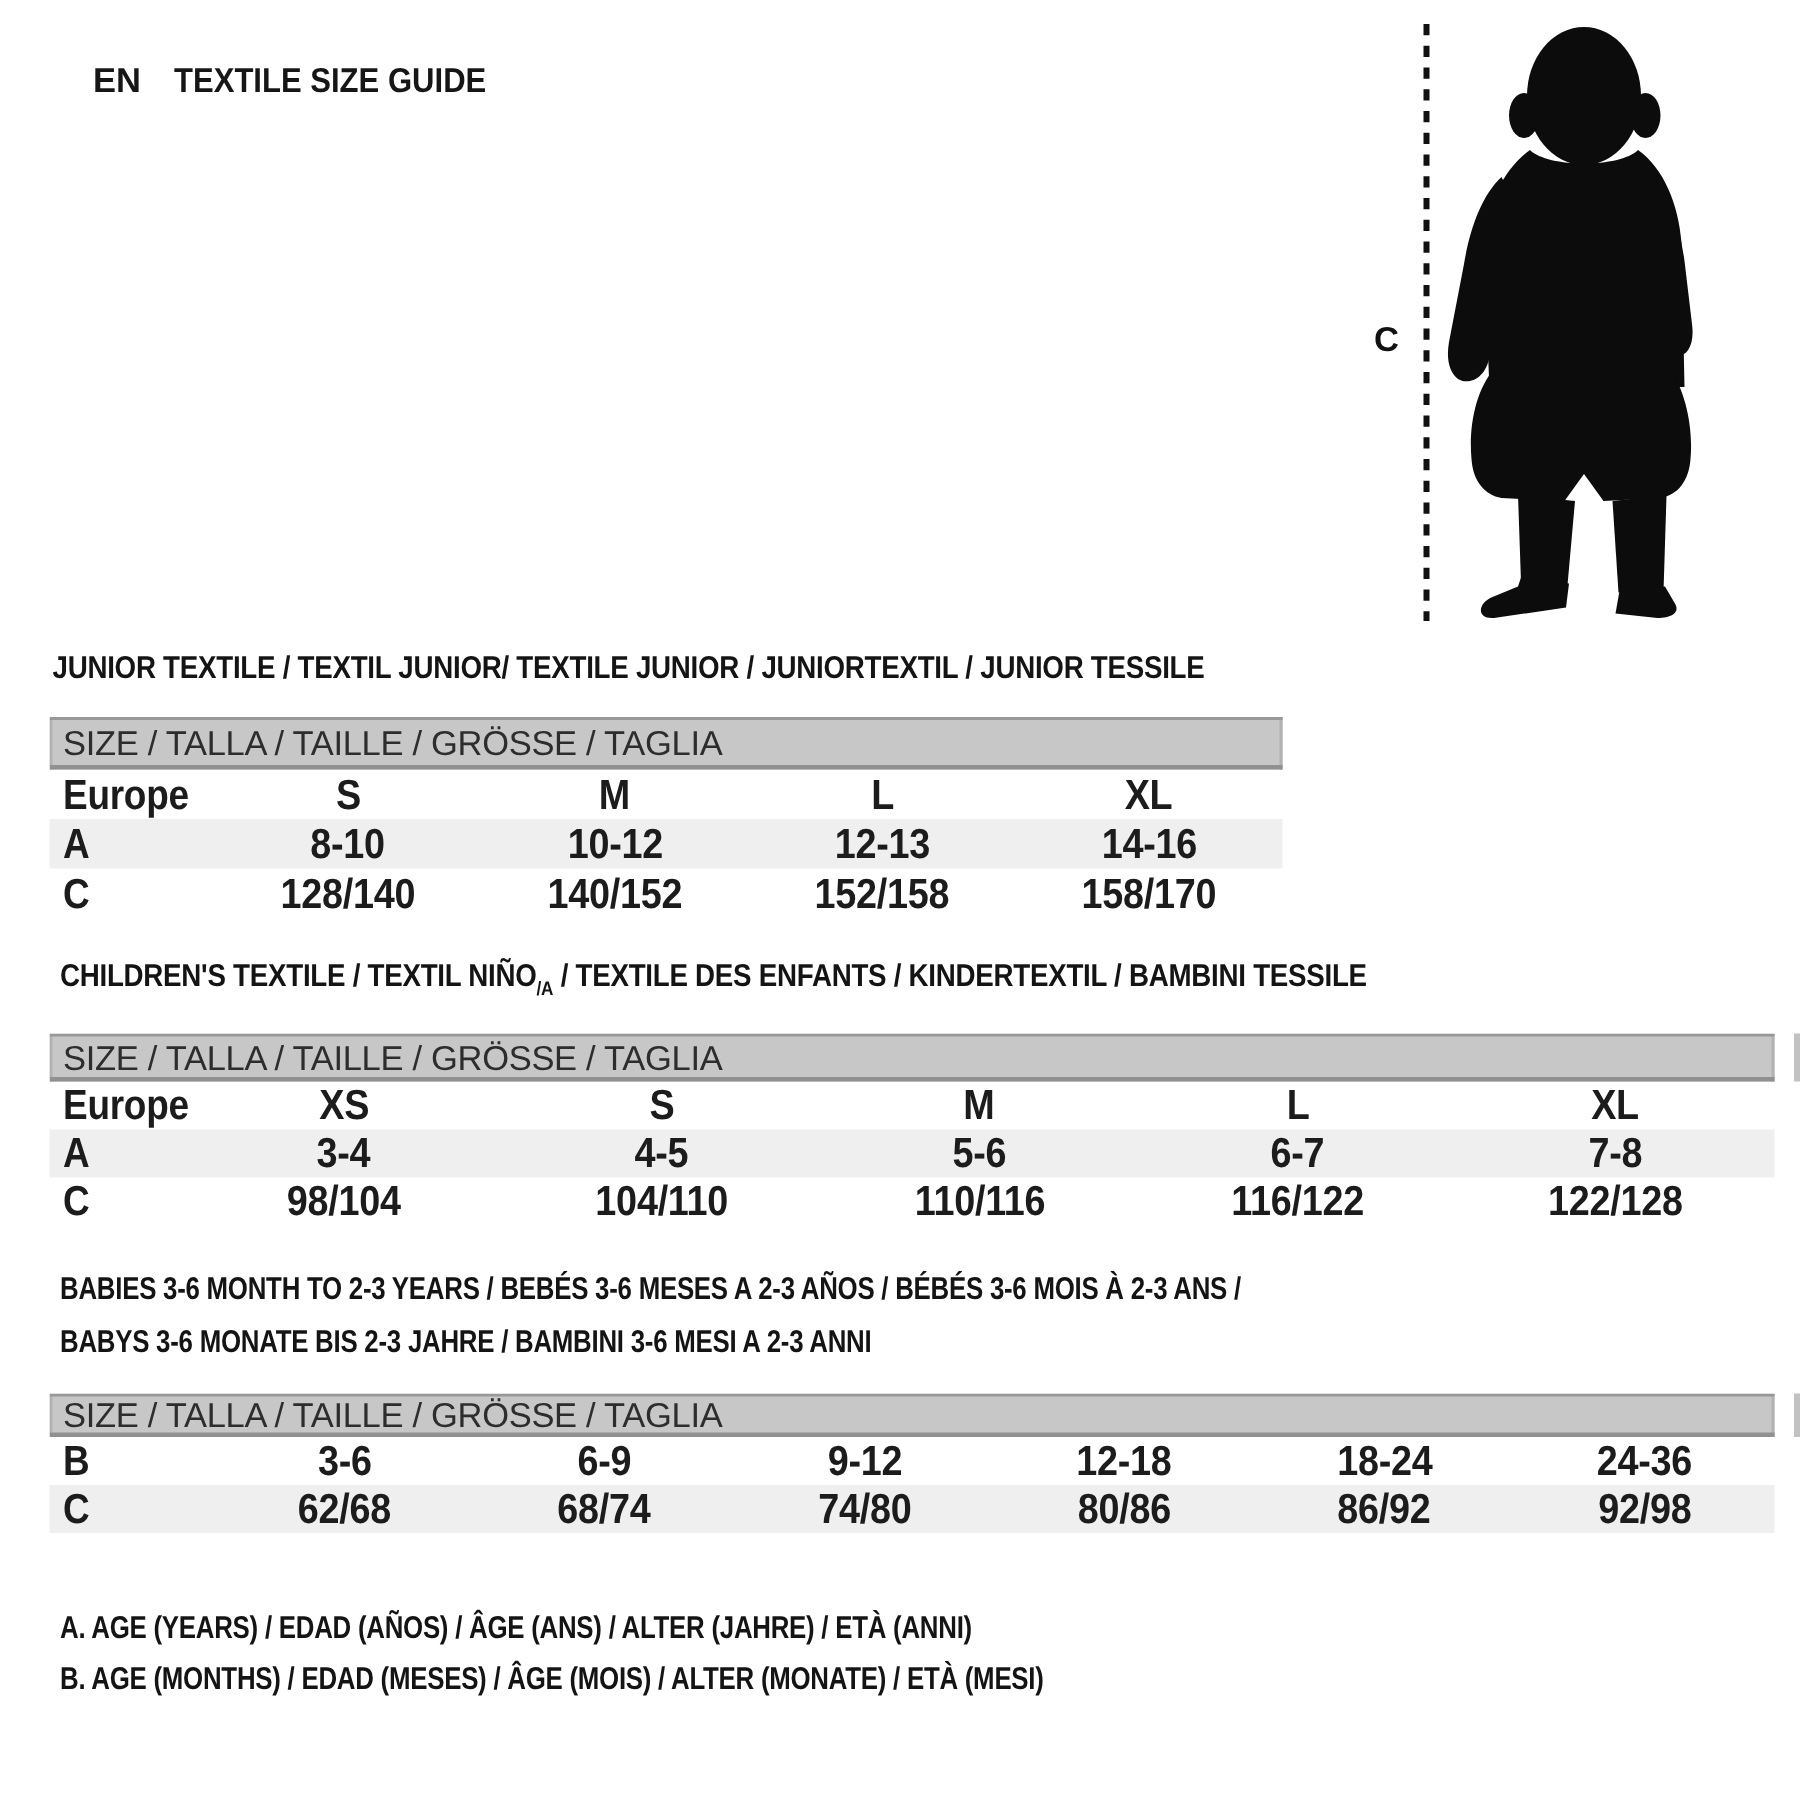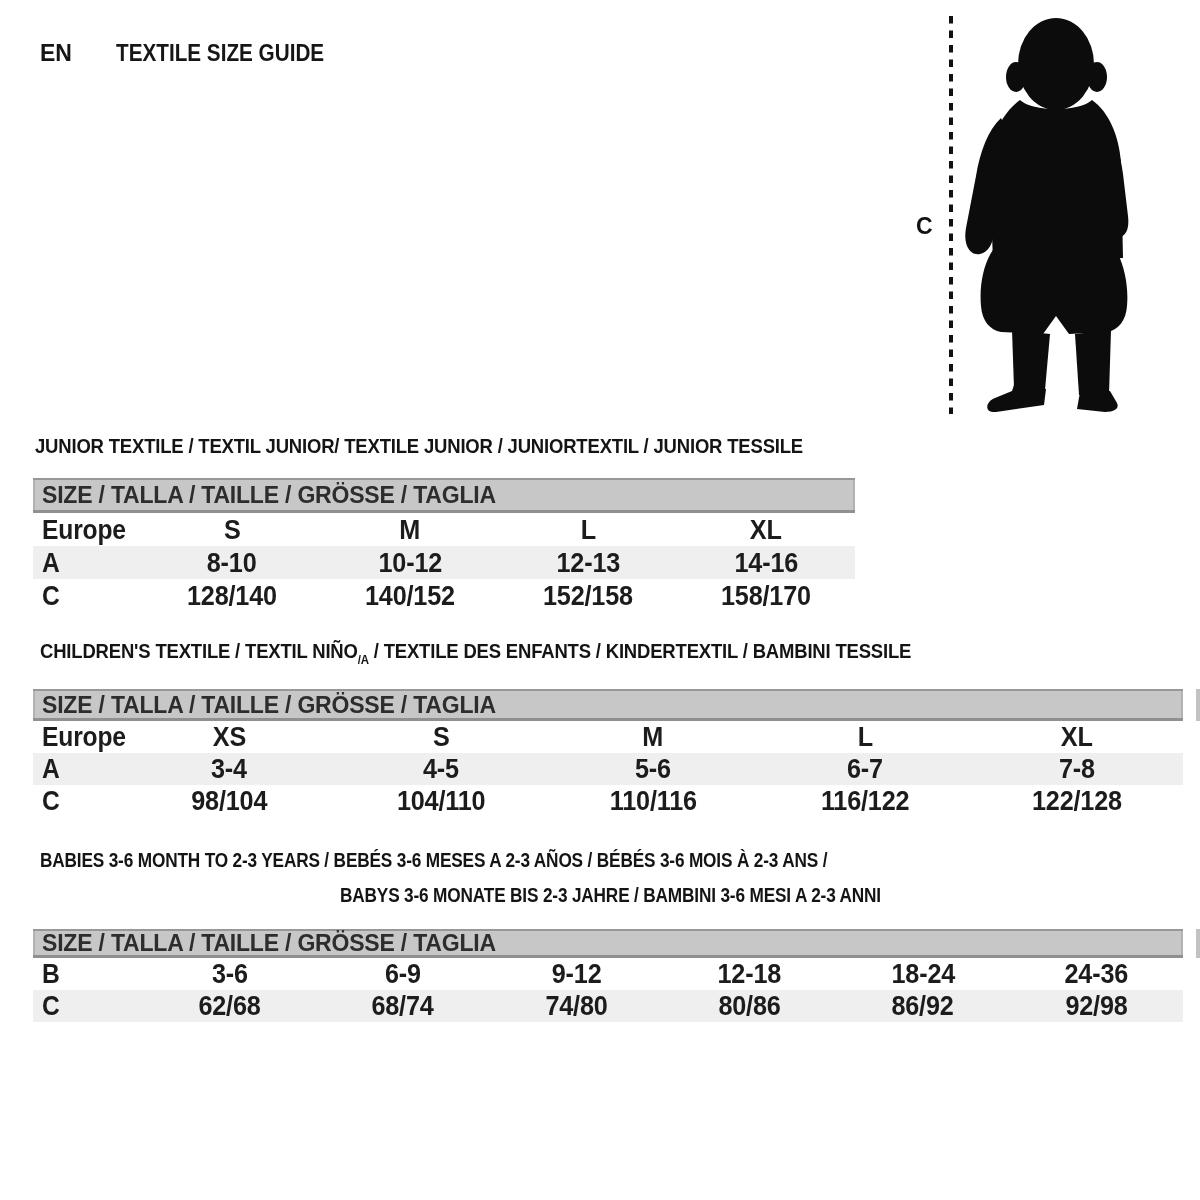--- a/index.html
+++ b/index.html
@@ -10,39 +10,39 @@
     -webkit-font-smoothing:antialiased;
   }
   .abs{position:absolute;}
 
   
   .cond   {display:inline-block;transform:scaleX(.88);transform-origin:0 50%;white-space:nowrap;letter-spacing:-.2px;}
   .cond-t {display:inline-block;transform:scaleX(.82);transform-origin:0 50%;white-space:nowrap;letter-spacing:-.2px;}
   .cond-c {display:inline-block;transform:scaleX(.90);transform-origin:50% 50%;white-space:nowrap;letter-spacing:-.2px;}
 
   
-  .lang-block{left:40px;top:37px;}
+  .lang-block{left:40px;top:37px;text-align:center;}
   .lang-row{display:flex;align-items:center;height:33px;font-weight:bold;font-size:23px;color:#161616;}
   .lang-code{width:76px;}
   .lang-label{display:inline-block;transform:scaleX(.90);transform-origin:0 50%;white-space:nowrap;}
 
   
   .figure-svg{left:900px;top:0;width:300px;height:430px;}
   .c-label{left:916px;top:213px;font-weight:bold;font-size:23px;color:#111;}
 
   
   .heading{font-weight:bold;font-size:21px;line-height:24px;color:#141414;}
   .heading2{font-weight:bold;font-size:21px;line-height:35px;color:#141414;}
   .sub{font-size:13px;vertical-align:-6px;}
 
   
   .size-table{left:33px;}
   .bar{
     background:#c7c7c7;color:#2d2d2d;
-    font-weight:bold;font-size:23px;letter-spacing:-.2px;
+    font-weight:normal;font-size:23px;letter-spacing:-.2px;
     display:flex;align-items:center;padding-left:9px;box-sizing:border-box;
     box-shadow:inset 0 2px 0 #989898, inset 0 -3px 0 #909090,
                inset 2px 0 0 #b2b2b2, inset -2px 0 0 #b2b2b2;
   }
   .trow{display:grid;align-items:center;height:32px;font-weight:bold;font-size:28px;color:#1c1c1c;}
   .trow.alt{background:#efefef;}
   .lab{padding-left:9px;}
   .cell{text-align:center;}
   .cols-junior  {grid-template-columns:110px repeat(4,1fr);}
   .cols-children{grid-template-columns:90px  repeat(5,1fr);}
@@ -140,21 +140,21 @@
     <div class="trow cols-children">
       <span class="lab"><span class="cond">C</span></span>
       <span class="cell"><span class="cond-c">98/104</span></span>
       <span class="cell"><span class="cond-c">104/110</span></span>
       <span class="cell"><span class="cond-c">110/116</span></span>
       <span class="cell"><span class="cond-c">116/122</span></span>
       <span class="cell"><span class="cond-c">122/128</span></span>
     </div>
   </div>
 
-  <h2 class="abs heading2" style="left:40px;top:842px;margin:0;text-align:right;">
+  <h2 class="abs heading2" style="left:40px;top:842px;margin:0;">
     <span class="cond-t">BABIES 3-6 MONTH TO 2-3 YEARS / BEBÉS 3-6 MESES A 2-3 AÑOS / BÉBÉS 3-6 MOIS À 2-3 ANS /</span><br>
     <span class="cond-t">BABYS 3-6 MONATE BIS 2-3 JAHRE / BAMBINI 3-6 MESI A 2-3 ANNI</span>
   </h2>
   <div class="abs size-table" style="top:929px;width:1150px;">
     <div class="bar" style="height:29px;">
       <span>SIZE / TALLA / TAILLE / GRÖSSE / TAGLIA</span>
     </div>
     <div class="trow cols-babies">
       <span class="lab"><span class="cond">B</span></span>
       <span class="cell"><span class="cond-c">3-6</span></span>
@@ -169,18 +169,20 @@
       <span class="cell"><span class="cond-c">62/68</span></span>
       <span class="cell"><span class="cond-c">68/74</span></span>
       <span class="cell"><span class="cond-c">74/80</span></span>
       <span class="cell"><span class="cond-c">80/86</span></span>
       <span class="cell"><span class="cond-c">86/92</span></span>
       <span class="cell"><span class="cond-c">92/98</span></span>
     </div>
   </div>
 
   <div class="abs legend">
+    <div><span class="cond-t">A. AGE (YEARS) / EDAD (AÑOS) / ÂGE (ANS) / ALTER (JAHRE) / ETÀ (ANNI)</span></div>
+    <div><span class="cond-t">B. AGE (MONTHS) / EDAD (MESES) / ÂGE (MOIS) / ALTER (MONATE) / ETÀ (MESI)</span></div>
   </div>
 
   <div class="sliver" style="top:689px;height:32px;"></div>
   <div class="sliver" style="top:929px;height:29px;"></div>
 
 </div>
 
 </body></html>

